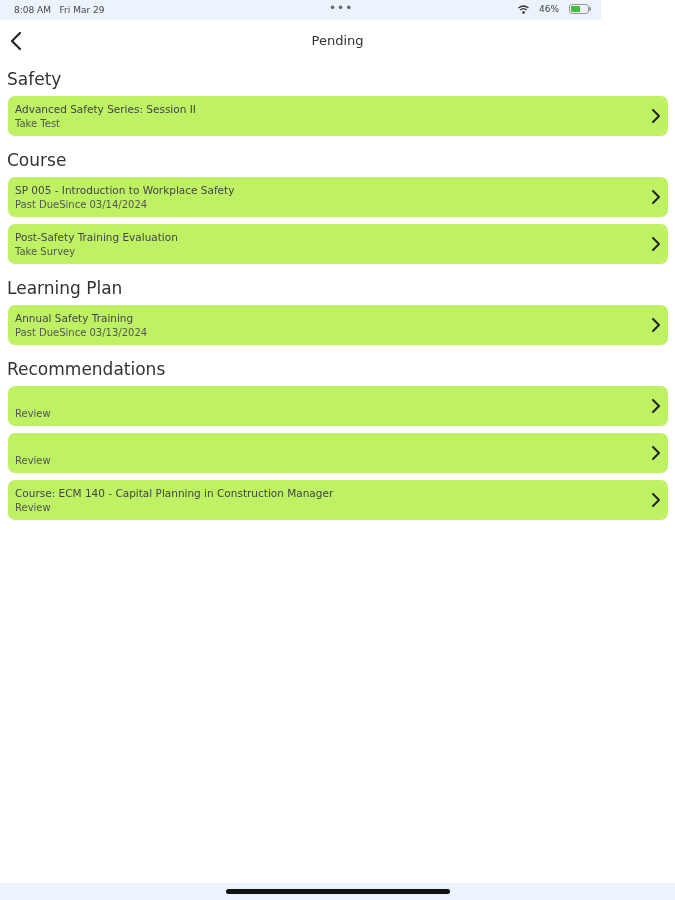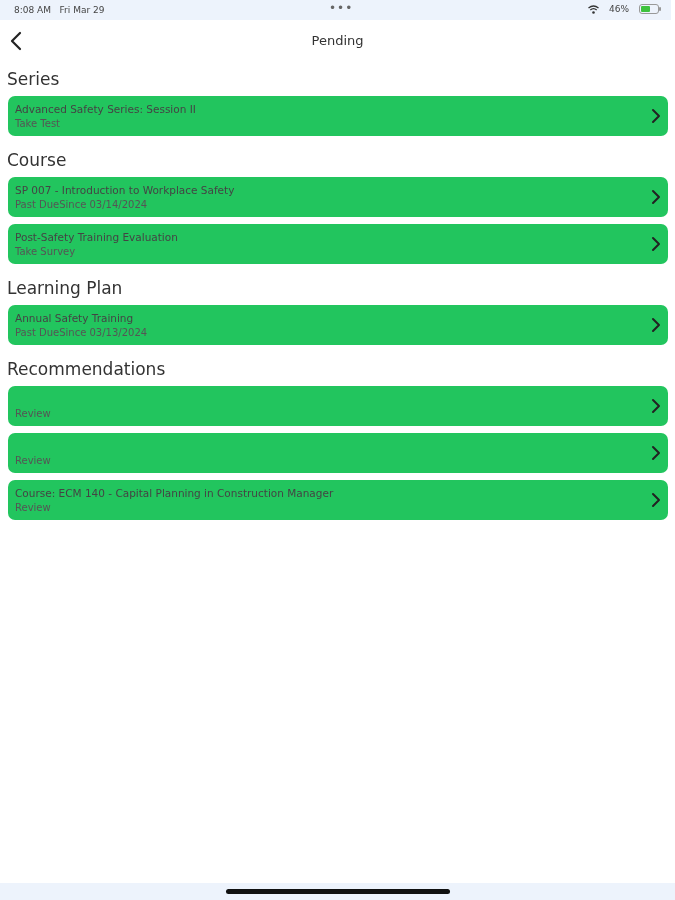--- a/index.html
+++ b/index.html
@@ -1,30 +1,30 @@
 <!DOCTYPE html>
 <html><head>
   <meta charset="utf-8">
   <style>
     * { box-sizing: border-box; margin: 0; padding: 0; }
     html, body { width: 675px; height: 900px; overflow: hidden; background: #ffffff; }
     body { font-family: "DejaVu Sans", sans-serif; color: #333; position: relative; }
-    .status-bar { position: absolute; left: 0; top: 0; width: 671px; height: 20px; background: #edf3fc; font-size: 9px; color: #444; }
+    .status-bar { position: absolute; left: 0; top: 0; width: 601px; height: 20px; background: #edf3fc; font-size: 9px; color: #444; }
     .status-time { position: absolute; left: 14px; top: 5px; }
     .status-dots { position: absolute; left: 329px; top: 1px; font-size: 12px; letter-spacing: 1px; color: #666; }
     .status-right { position: absolute; right: 12px; top: 4px; display: flex; align-items: center; gap: 10px; font-size: 9px; color: #444; }
     .battery { width: 20px; height: 10px; border: 1px solid #999; border-radius: 3px; position: relative; }
     .battery-fill { position: absolute; left: 1px; top: 1px; width: 9px; height: 6px; background: #3ec23e; border-radius: 1px; }
     .battery-cap { position: absolute; right: -3px; top: 2px; width: 2px; height: 4px; background: #999; border-radius: 1px; }
     .nav-bar { position: absolute; left: 0; top: 20px; width: 675px; height: 42px; padding-left: 16px; }
     .back-btn { position: absolute; left: 8px; top: 9px; width: 20px; height: 24px; cursor: pointer; }
     .nav-title { position: absolute; left: 0; width: 675px; top: 13px; text-align: center; font-size: 13px; color: #333; }
     .content { position: absolute; left: 0; top: 62px; width: 675px; }
     .section-title { font-size: 17px; color: #333; padding-left: 7px; height: 34px; line-height: 34px; }
-    .card { margin: 0 7px 7px 8px; height: 40px; background: #22c55e; border-radius: 7px; position: relative; cursor: pointer; }
+    .card { margin: 0 7px 7px 8px; height: 40px; background: #bef264; border-radius: 7px; position: relative; cursor: pointer; }
     .card-title { position: absolute; left: 7px; top: 7px; font-size: 10.5px; color: #444; white-space: nowrap; }
     .card-sub { position: absolute; left: 7px; top: 22px; font-size: 10px; color: #555; white-space: nowrap; }
     .chevron { position: absolute; right: 6px; top: 12px; width: 12px; height: 16px; }
     .home-area { position: absolute; left: 0; top: 883px; width: 675px; height: 17px; background: #edf3fc; }
     .home-indicator { position: absolute; left: 226px; top: 6px; width: 224px; height: 5px; background: #111; border-radius: 3px; }
   </style>
 </head>
 <body>
 
 <div class="status-bar">
@@ -49,34 +49,34 @@
     <svg width="20" height="24" viewBox="0 0 20 24">
       <path d="M12 4 L4 12 L12 20" stroke="#222" stroke-width="2.2" fill="none" stroke-linecap="round" stroke-linejoin="round"></path>
     </svg>
   </div>
   <div class="nav-title">Pending</div>
 </div>
 
 <div class="content">
 
   <div>
-    <div class="section-title">Series</div>
+    <div class="section-title">Safety</div>
     <div class="card">
       <div class="card-title">Advanced Safety Series: Session II</div>
       <div class="card-sub">Take Test</div>
       <svg class="chevron" viewBox="0 0 12 16">
           <path d="M3 2 L9 8 L3 14" stroke="#222" stroke-width="2" fill="none" stroke-linecap="round" stroke-linejoin="round"></path>
         </svg>
     </div>
   </div>
 
   <div>
     <div class="section-title">Course</div>
     <div class="card">
-      <div class="card-title">SP 007 - Introduction to Workplace Safety</div>
+      <div class="card-title">SP 005 - Introduction to Workplace Safety</div>
       <div class="card-sub">Past DueSince 03/14/2024</div>
       <svg class="chevron" viewBox="0 0 12 16">
           <path d="M3 2 L9 8 L3 14" stroke="#222" stroke-width="2" fill="none" stroke-linecap="round" stroke-linejoin="round"></path>
         </svg>
     </div>
   </div>
 
   <div>
     <div class="card">
       <div class="card-title">Post-Safety Training Evaluation</div>

